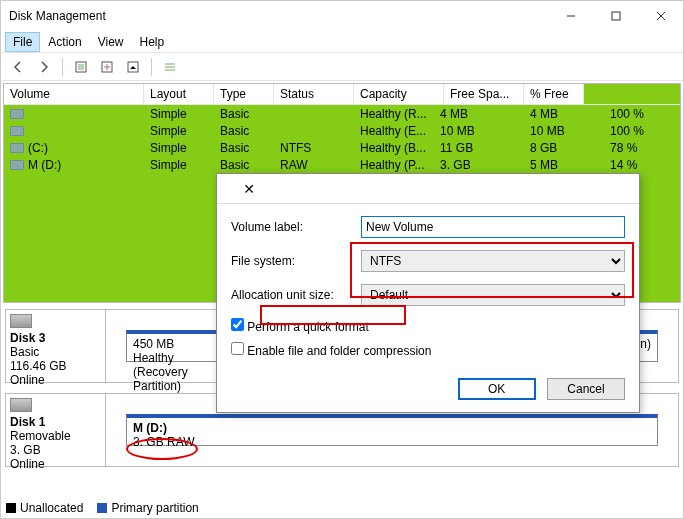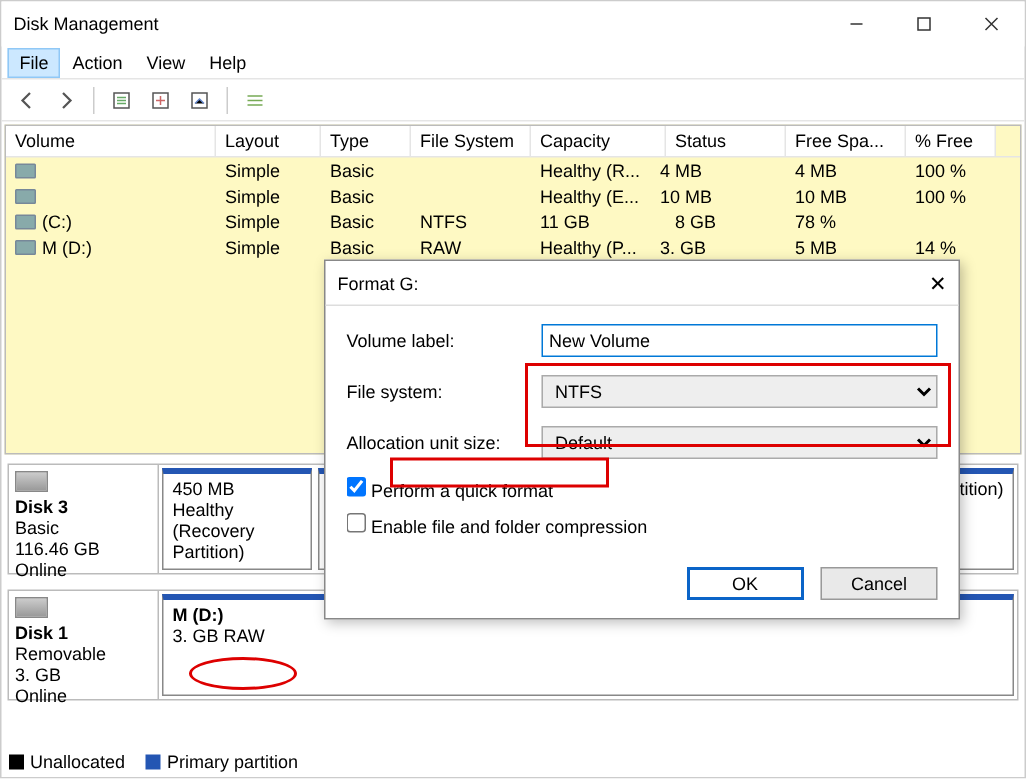--- a/index.html
+++ b/index.html
@@ -13,37 +13,37 @@
 
 .menubar { height: 22px; display: flex; align-items: center; border-bottom: 1px solid #e5e5e5; padding-left: 4px; }
 .menubar .mi { padding: 3px 8px; }
 .menubar .mi.sel { border: 1px solid #90c8f6; background: #cce8ff; padding: 2px 7px; }
 
 .toolbar { height: 28px; display: flex; align-items: center; padding-left: 6px; gap: 4px; border-bottom: 1px solid #e5e5e5; }
 .toolbar .tb { width: 22px; height: 22px; display: flex; align-items: center; justify-content: center; color: #555; }
 .toolbar .sep { width: 1px; height: 18px; background: #ccc; margin: 0 3px; }
 .toolbar svg { width: 14px; height: 14px; }
 
-.pane-top { border: 1px solid #bbb; margin: 2px; height: 220px; overflow: hidden; background: #fef9c3; }
+.pane-top { border: 1px solid #bbb; margin: 2px; height: 220px; overflow: hidden; background: #84cc16; }
 .grid-head, .grid-row { display: flex; }
 .grid-head { border-bottom: 1px solid #e5e5e5; }
 .gh, .gc { padding: 3px 6px; white-space: nowrap; overflow: hidden; }
 .gh { border-right: 1px solid #e5e5e5; background: #fff; }
 .c-vol { width: 140px; } .c-lay { width: 70px; } .c-type { width: 60px; } .c-fs { width: 80px; }
 .c-stat { width: 80px; } .c-cap { width: 90px; } .c-free { width: 80px; } .c-pct { width: 60px; }
 .grid-row { height: 17px; align-items: center; }
 .vol-ic { display:inline-block; width:14px; height:10px; background:#8aa; margin-right:4px; border:1px solid #789; border-radius:1px; vertical-align:-1px; }
 
 .pane-bottom { padding: 4px; }
 .disk-block { border: 1px solid #bbb; margin-bottom: 10px; display: flex; height: 74px; }
 .disk-left { width: 100px; border-right: 1px solid #bbb; padding: 4px; font-size: 11px; }
 .disk-left .label { font-weight: bold; }
 .disk-left .dico { width: 22px; height: 14px; background: linear-gradient(#ccc,#999); margin-bottom: 3px; border:1px solid #888; }
 .disk-right { flex: 1; display: flex; }
-.part { border: 1px solid #888; border-top: 4px solid #2456b3; margin: 2px; padding: 3px 6px; font-size: 11px; flex: 1; }
+.part { border: 1px solid #888; border-top: 4px solid #2456b3; margin: 20px; padding: 3px 6px; font-size: 11px; flex: 1; }
 .part.small { flex: 0 0 100px; }
 .ellipse { position: absolute; border: 2px solid #d00; border-radius: 50%; width: 72px; height: 22px; left: 126px; top: 438px; pointer-events:none; }
 
 .legend { position:absolute; bottom:4px; left:6px; font-size:11px; display:flex; gap:14px; align-items:center; }
 .legend .sw { width:10px; height:10px; display:inline-block; margin-right:4px; vertical-align:-1px; }
 .legend .sw.black { background:#000; } .legend .sw.blue { background:#2456b3; }
 
 
 .dlg { position: absolute; left: 216px; top: 173px; width: 424px; background: #fff; border: 1px solid #888; box-shadow: 2px 2px 8px rgba(0,0,0,.25); }
 .dlg .dlg-title { height: 30px; display: flex; align-items: center; padding: 0 8px; border-bottom: 1px solid #ddd; }
@@ -130,23 +130,22 @@
           <path d="M2 4h10M2 7h10M2 10h10" stroke="#7a5"></path>
         </svg>
       </div>
   </div>
 
   <div class="pane-top">
     <div class="grid-head">
       <div class="gh c-vol">Volume</div>
       <div class="gh c-lay">Layout</div>
       <div class="gh c-type">Type</div>
-      <div class="gh c-fs">File System</div>
+      <div class="gh c-stat">Status</div>
       <div class="gh c-cap">Capacity</div>
-      <div class="gh c-stat">Status</div>
       <div class="gh c-free">Free Spa...</div>
       <div class="gh c-pct">% Free</div>
     </div>
     <div id="vol-rows">
         <div class="grid-row">
           <div class="gc c-vol"><span class="vol-ic"></span></div>
           <div class="gc c-lay">Simple</div>
           <div class="gc c-type">Basic</div>
           <div class="gc c-fs"></div>
           <div class="gc c-stat">Healthy (R...</div>
@@ -162,20 +161,21 @@
           <div class="gc c-stat">Healthy (E...</div>
           <div class="gc c-cap">10   MB</div>
           <div class="gc c-free">10   MB</div>
           <div class="gc c-pct">100 %</div>
         </div>
         <div class="grid-row">
           <div class="gc c-vol"><span class="vol-ic"></span>(C:)</div>
           <div class="gc c-lay">Simple</div>
           <div class="gc c-type">Basic</div>
           <div class="gc c-fs">NTFS</div>
+          <div class="gc c-stat">Healthy (B...</div>
           <div class="gc c-cap">11   GB</div>
           <div class="gc c-free">8   GB</div>
           <div class="gc c-pct">78 %</div>
         </div>
         <div class="grid-row">
           <div class="gc c-vol"><span class="vol-ic"></span>M (D:)</div>
           <div class="gc c-lay">Simple</div>
           <div class="gc c-type">Basic</div>
           <div class="gc c-fs">RAW</div>
           <div class="gc c-stat">Healthy (P...</div>
@@ -226,21 +226,20 @@
   <div class="legend">
     <span><span class="sw black"></span><span>Unallocated</span></span>
     <span><span class="sw blue"></span><span>Primary partition</span></span>
   </div>
 </div>
 
 <div class="ellipse"></div>
 
 <div class="dlg">
   <div class="dlg-title">
-    <span class="t">Format G:</span>
     <span class="x">✕</span>
   </div>
   <div class="body">
     <div class="row">
       <div class="lab">Volume label:</div>
       <div class="ctl"><input type="text" class="vol-label-input" value="New Volume" style=""></div>
     </div>
     <div class="row">
       <div class="lab">File system:</div>
       <div class="ctl"><select><option>NTFS</option></select></div>

